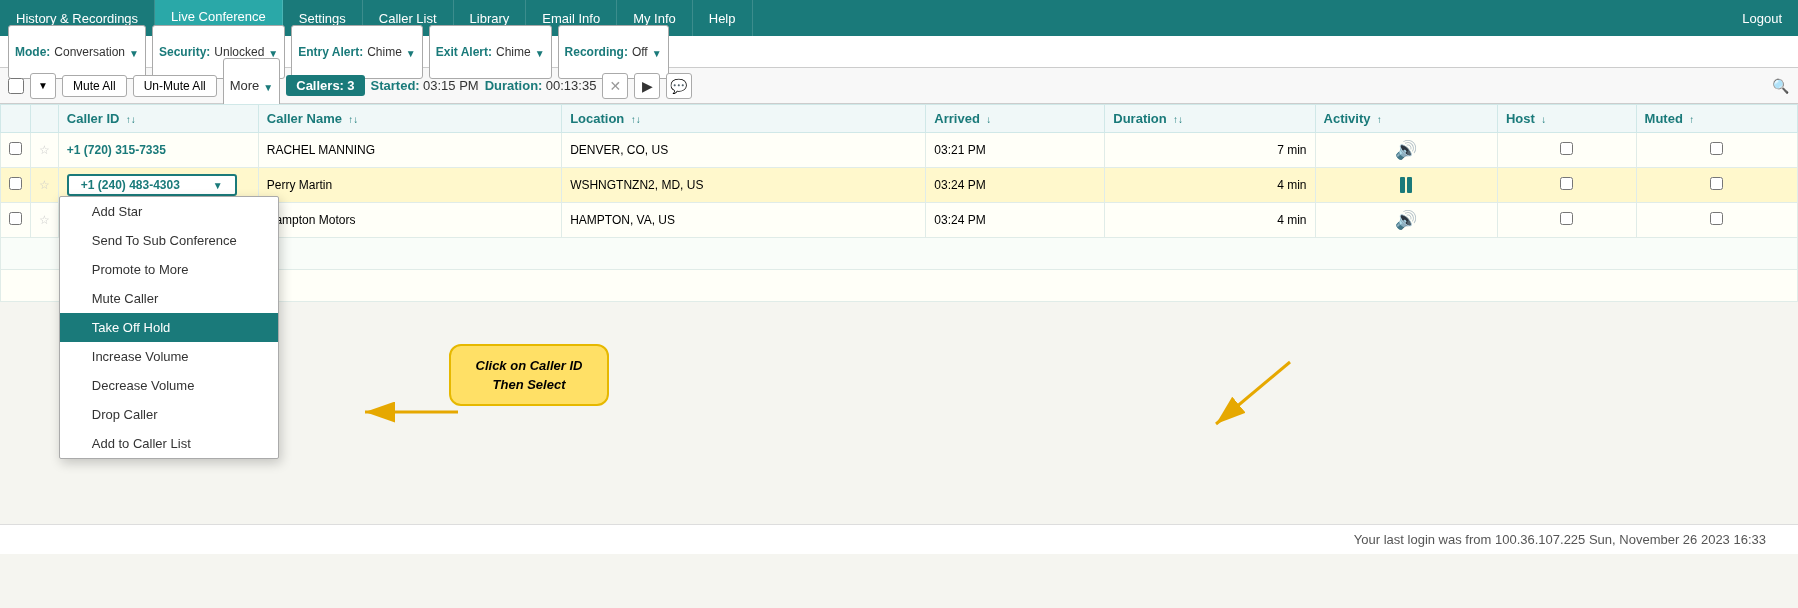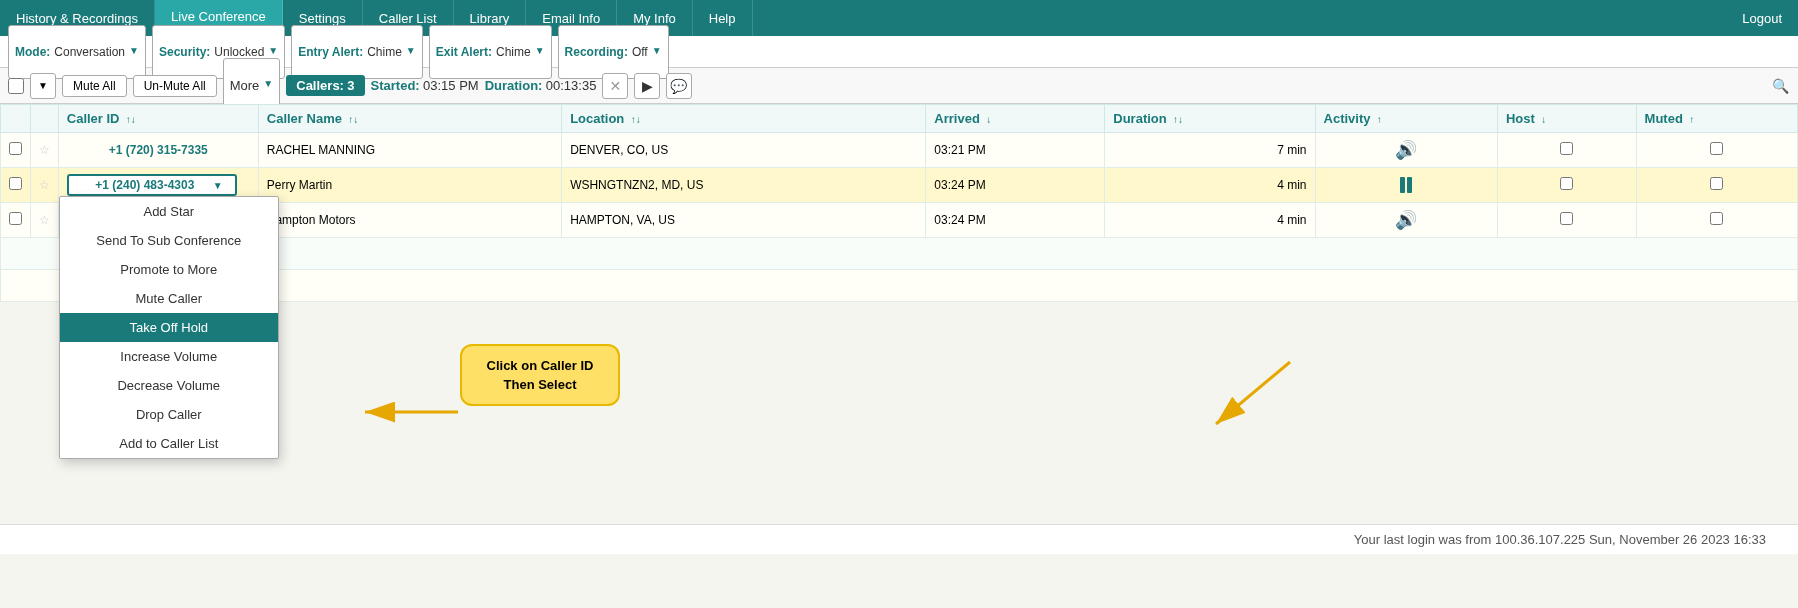--- a/index.html
+++ b/index.html
@@ -44,21 +44,21 @@
     }
     .settings-select {
       border: 1px solid #aaa;
       border-radius: 3px;
       padding: 19px 6px;
       font-size: 12px;
       background: white;
       color: #333;
       cursor: pointer;
       display: flex;
-      align-items: flex-start;
+      align-items: flex-end;
       gap: 4px;
     }
     .settings-label { color: #1a7a7a; font-weight: bold; font-size: 12px; }
     .settings-value { color: #333; font-size: 12px; }
     .chevron-down { color: #1a7a7a; font-size: 10px; }
 
     
     .controls-bar {
       background: #f8f8f8;
       border-bottom: 1px solid #ccc;
@@ -122,21 +122,20 @@
       vertical-align: middle;
     }
     tr:nth-child(even) td { background: #f9fdf9; }
     tr:nth-child(odd) td { background: #fffff8; }
     .row-highlight td { background: #fff8cc !important; }
     .checkbox-cell { width: 28px; text-align: center; }
     .star-cell { width: 24px; text-align: center; color: #ccc; cursor: pointer; }
     .caller-id-cell {
       width: 200px;
       position: relative;
-      text-align: center;
     }
     .caller-id-wrapper {
       border: 2px solid #1a7a7a;
       border-radius: 3px;
       display: flex;
       align-items: center;
       padding: 2px 12px;
       background: white;
       cursor: pointer;
       gap: 4px;
@@ -416,21 +415,21 @@
         <tr style="height:32px;">
           <td colspan="10"></td>
         </tr>
         <tr style="height:32px;">
           <td colspan="10"></td>
         </tr>
       </tbody>
     </table>
   </div>
 
-  <div class="annotation-bubble" style="left:460px; top:240px; width:160px;">
+  <div class="annotation-bubble" style="left:449px; top:240px; width:160px;font-style:italic;">
     <span>Click on Caller ID<br>Then Select</span>
   </div>
 
   <svg style="position:absolute; left:0; top:0; width:100%; height:100%; pointer-events:none; z-index:198;">
 
     <defs>
       <marker id="arrowhead1" markerWidth="10" markerHeight="7" refX="10" refY="3.5" orient="auto">
         <polygon points="0 0, 10 3.5, 0 7" fill="#e6a800"></polygon>
       </marker>
       <marker id="arrowhead2" markerWidth="10" markerHeight="7" refX="10" refY="3.5" orient="auto">

